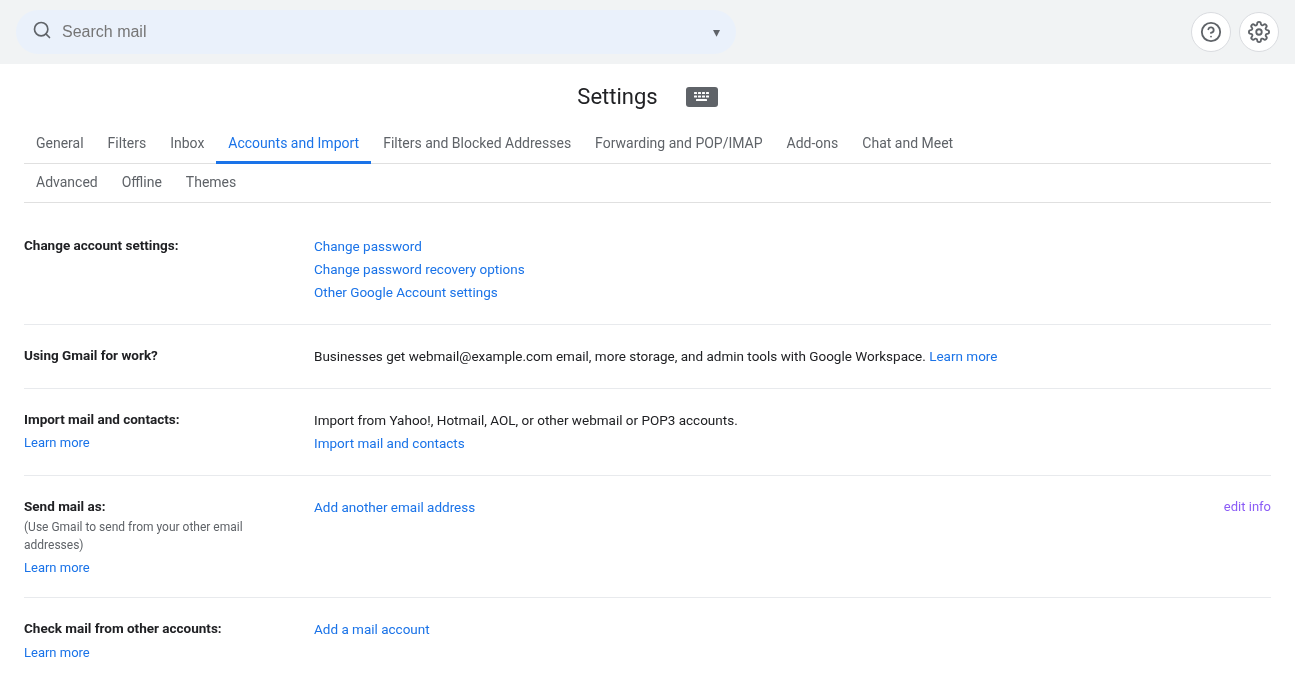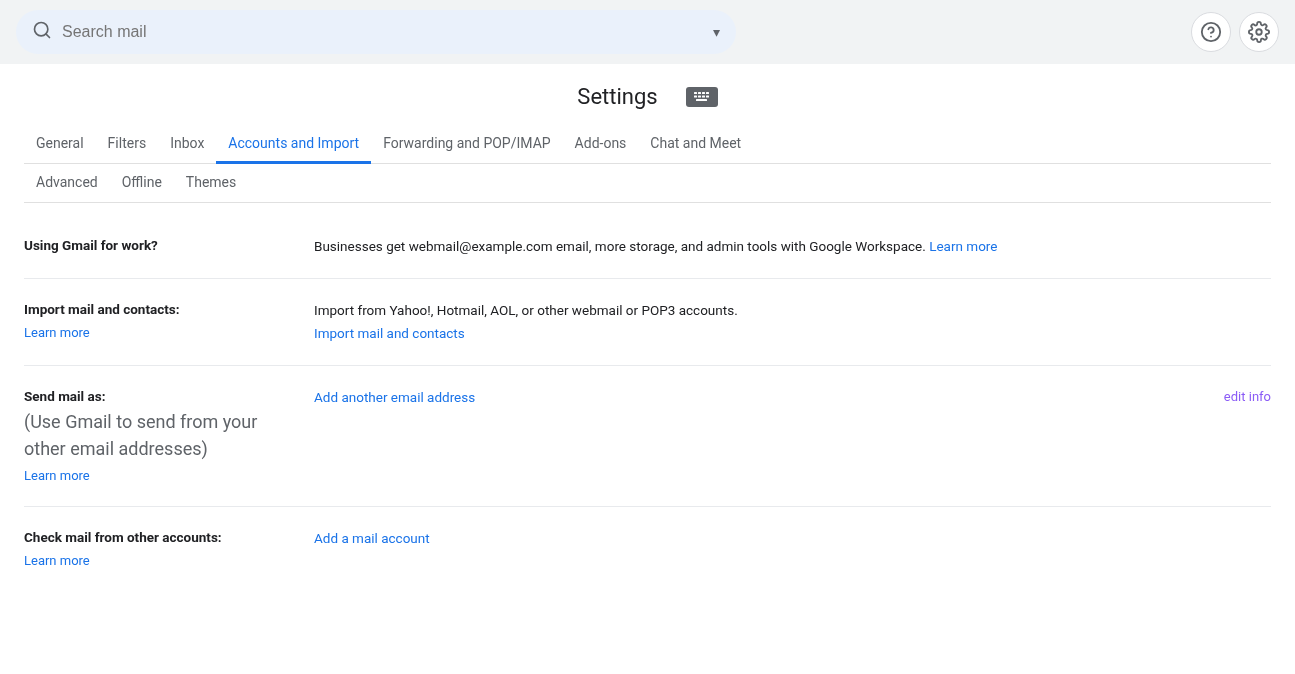--- a/index.html
+++ b/index.html
@@ -133,21 +133,21 @@
       min-width: 290px;
       max-width: 290px;
       font-weight: 700;
       font-size: 13.5px;
       color: #202124;
       line-height: 1.5;
       padding-right: 24px;
     }
     .settings-row-label .sub-text {
       font-weight: 400;
-      font-size: 18px;
+      font-size: 12px;
       color: #5f6368;
       display: block;
       margin-top: 2px;
     }
     .settings-row-label .learn-more-link {
       color: #1a73e8;
       text-decoration: none;
       font-weight: 400;
       font-size: 13px;
       display: block;
@@ -245,33 +245,44 @@
         <rect x="4" y="9" width="11" height="2" rx="0.5" fill="#fff"></rect>
       </svg>
     </div>
   </div>
 
   <div class="tabs-row">
     <a class="tab">General</a>
     <a class="tab">Filters</a>
     <a class="tab">Inbox</a>
     <a class="tab active">Accounts and Import</a>
+    <a class="tab">Filters and Blocked Addresses</a>
     <a class="tab">Forwarding and POP/IMAP</a>
     <a class="tab">Add-ons</a>
     <a class="tab">Chat and Meet</a>
   </div>
 
   <div class="tabs-row-2">
     <a class="tab">Advanced</a>
     <a class="tab">Offline</a>
     <a class="tab">Themes</a>
   </div>
 
   <div class="settings-content">
 
+    <div class="settings-row">
+      <div class="settings-row-label">
+        <span>Change account settings:</span>
+      </div>
+      <div class="settings-row-content">
+        <div><a class="link-blue">Change password</a></div>
+        <div><a class="link-blue">Change password recovery options</a></div>
+        <div><a class="link-blue">Other Google Account settings</a></div>
+      </div>
+    </div>
 
     <div class="settings-row">
       <div class="settings-row-label">
         <span>Using Gmail for work?</span>
       </div>
       <div class="settings-row-content">
         <span>Businesses get webmail@example.com email, more storage, and admin tools with Google Workspace. </span><a class="link-blue">Learn more</a>
       </div>
     </div>
 

